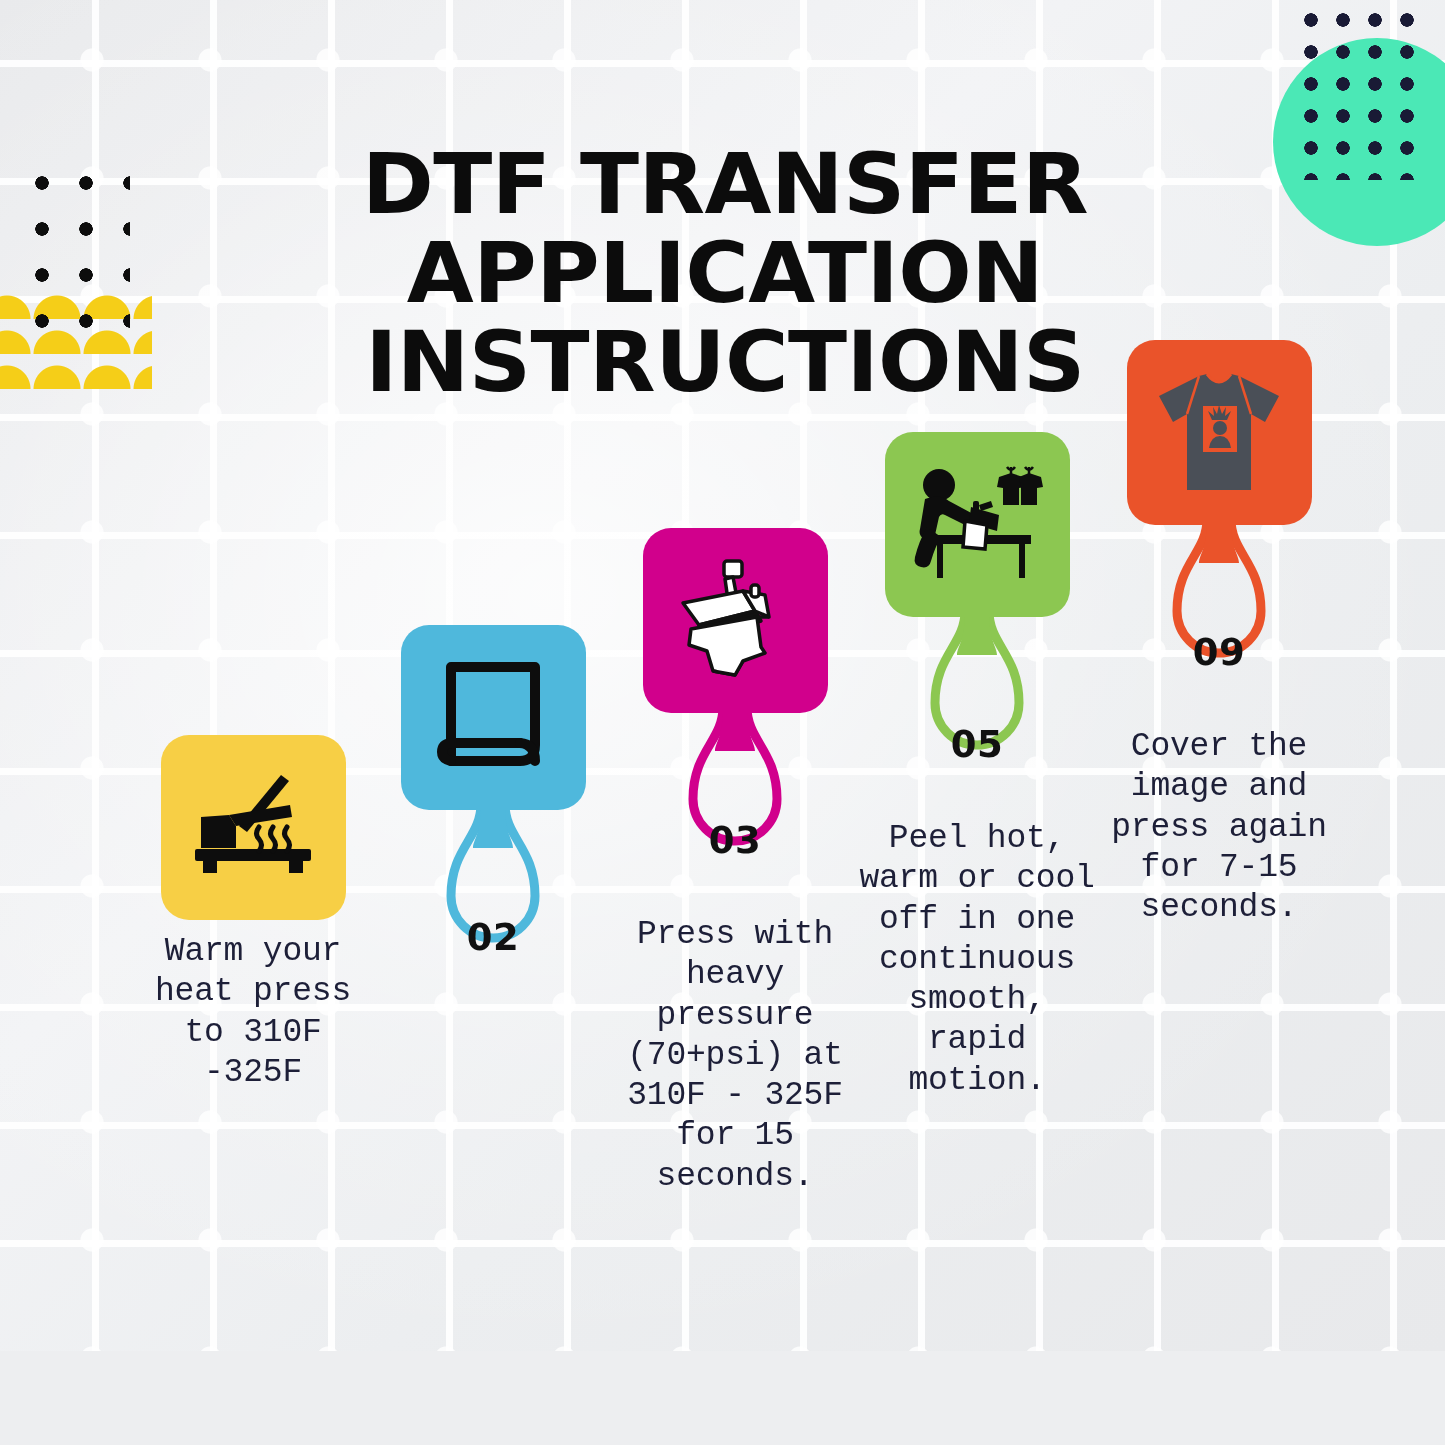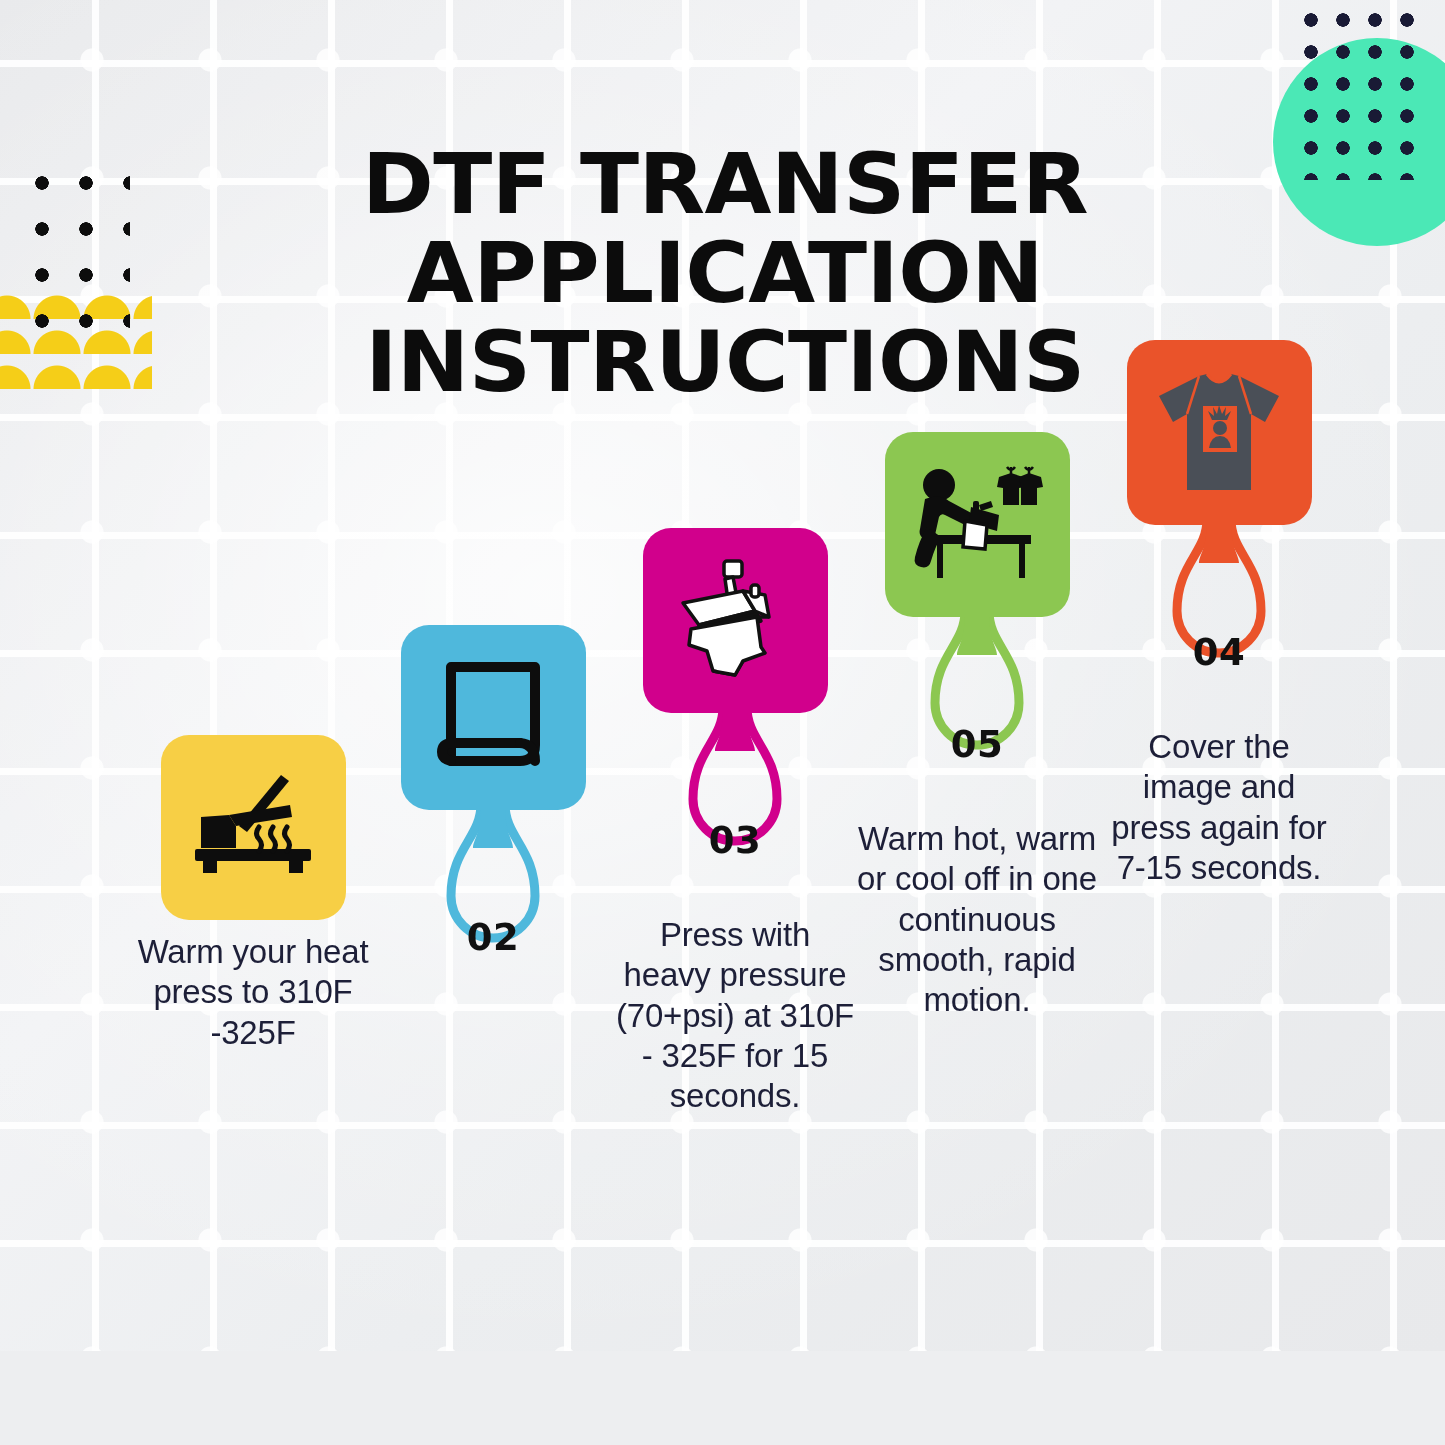--- a/index.html
+++ b/index.html
@@ -168,21 +168,21 @@
     font-size: 37px;
     color: #111;
     letter-spacing: 0.5px;
     z-index: 4;
   }
 
   .caption {
     margin-top: 12px;
     width: 252px;
     text-align: center;
-    font-family: Liberation Sans, sans-serif;
+    font-family: Liberation Mono, monospace;
     font-size: 33px;
     line-height: 1.22;
     color: #1d1f38;
     letter-spacing: -0.2px;
   }
 
   
   #step-1 { left: 128px;  top: 735px; }
   #step-2 { left: 368px;  top: 625px; justify-content: space-between; }
   #step-3 { left: 610px;  top: 528px; }
@@ -322,21 +322,21 @@
           </svg>
         </span>
       </div>
       <div class="connector">
         <svg width="120" height="196" viewBox="0 0 120 196">
           <path d="M48 0 C48 34, 18 44, 18 92 A42 42 0 1 0 102 92 C102 44, 72 34, 72 0 Z" fill="none" stroke="#8CC751" stroke-width="9"></path>
           <path d="M48 0 C48 30, 40 36, 40 44 L80 44 C80 36, 72 30, 72 0 Z" fill="#8CC751"></path>
         </svg>
         <div class="num">05</div>
       </div>
-      <div class="caption">Warm hot, warm or cool off in one continuous smooth, rapid motion.</div>
+      <div class="caption">Peel hot, warm or cool off in one continuous smooth, rapid motion.</div>
     </div>
 
     <div class="step" id="step-5">
       <div class="card" style="background:#EA532A">
         <span>
           <svg width="136" height="130" viewBox="0 0 136 130">
             <g>
               <path d="M48 8 L56 6 q12 16 24 0 L88 8 L128 28 L114 54 L100 46 L100 122 L36 122 L36 46 L22 54 L8 28 Z" fill="#4a4f57"></path>
               <path d="M56 6 q12 16 24 0" fill="none" stroke="#EA532A" stroke-width="3"></path>
               <path d="M48 8 L36 46" fill="none" stroke="#EA532A" stroke-width="2.5"></path>
@@ -349,19 +349,19 @@
               </g>
             </g>
           </svg>
         </span>
       </div>
       <div class="connector">
         <svg width="120" height="196" viewBox="0 0 120 196">
           <path d="M48 0 C48 34, 18 44, 18 92 A42 42 0 1 0 102 92 C102 44, 72 34, 72 0 Z" fill="none" stroke="#EA532A" stroke-width="9"></path>
           <path d="M48 0 C48 30, 40 36, 40 44 L80 44 C80 36, 72 30, 72 0 Z" fill="#EA532A"></path>
         </svg>
-        <div class="num">04</div>
+        <div class="num">09</div>
       </div>
       <div class="caption">Cover the image and press again for 7-15 seconds.</div>
     </div>
 
   </div>
 </div>
 
 </body></html>

